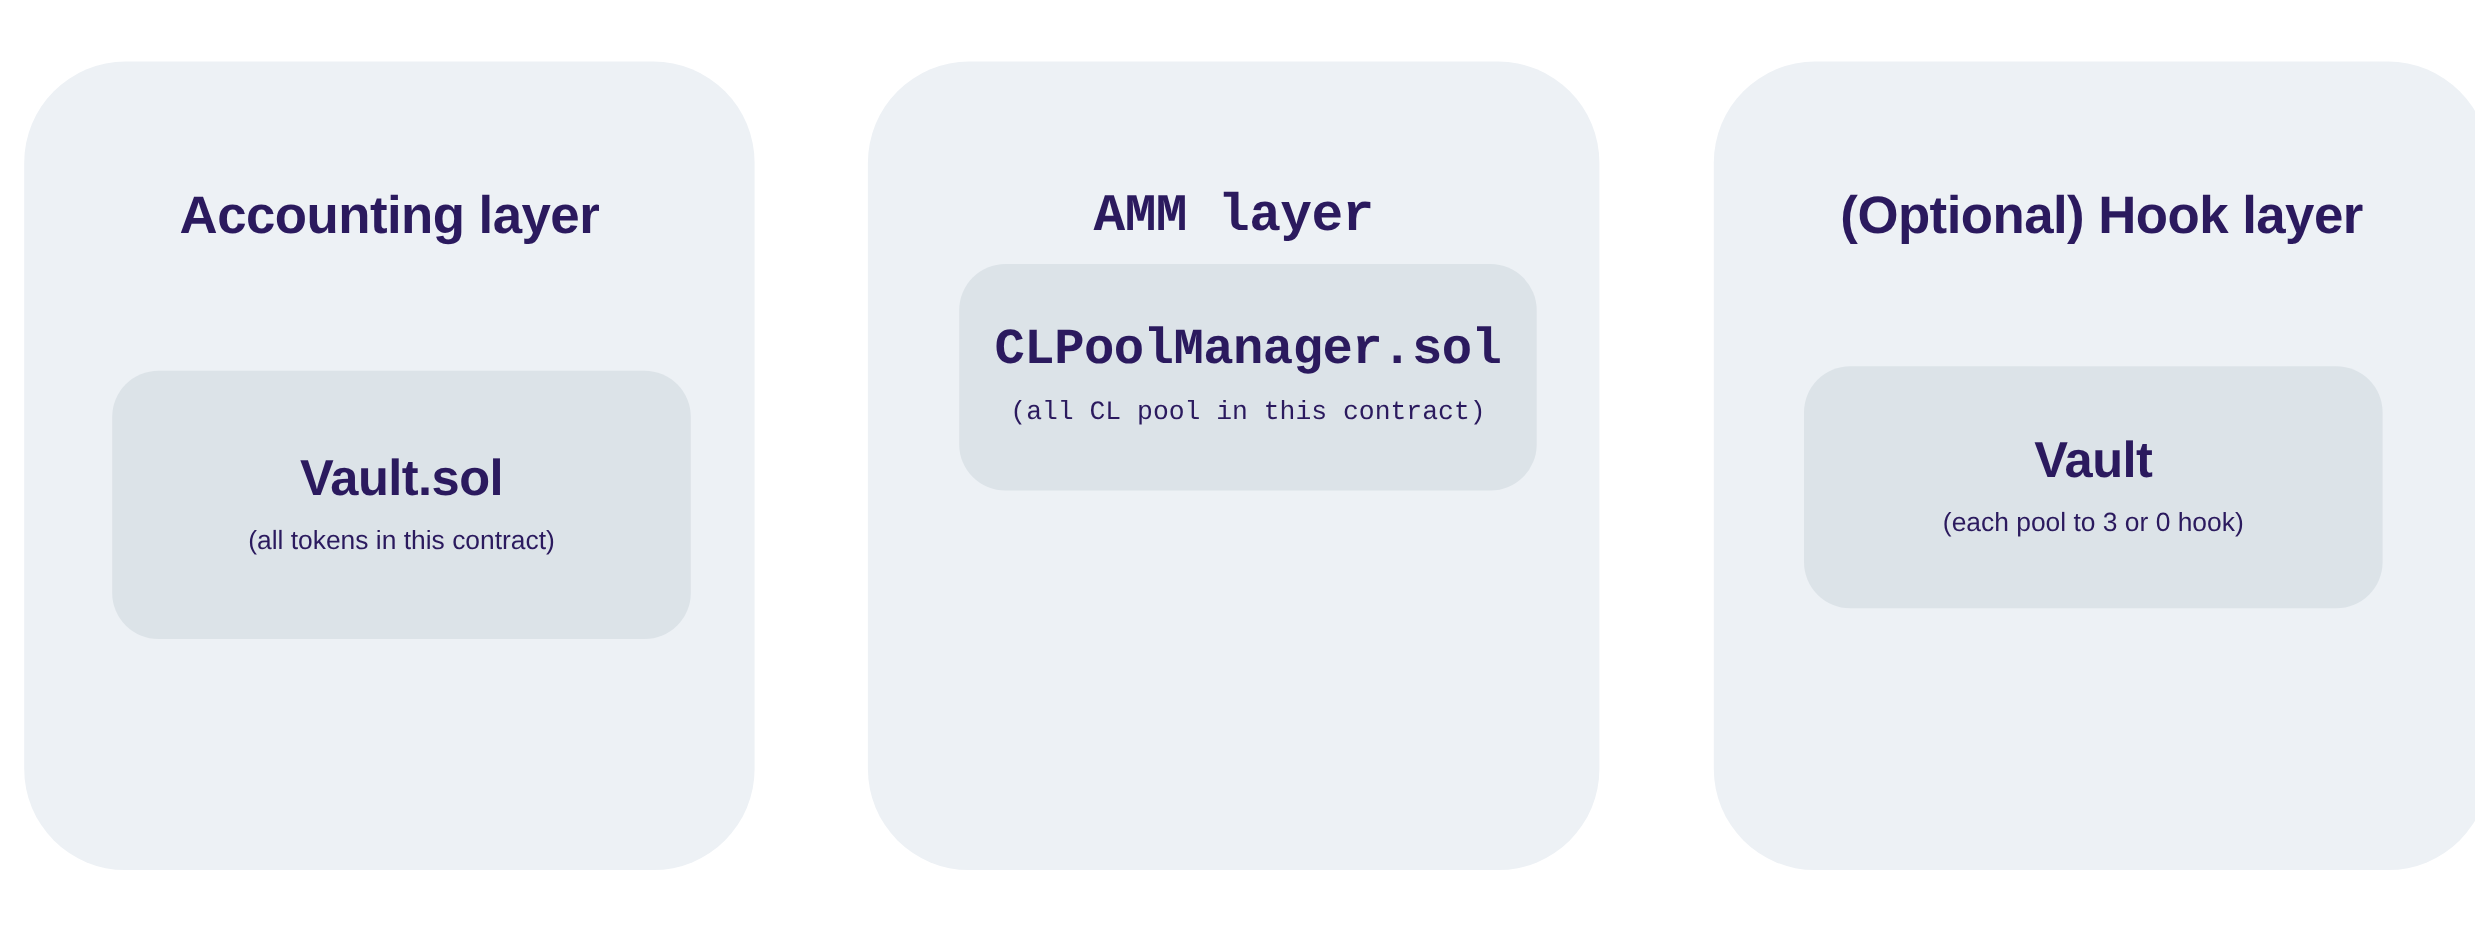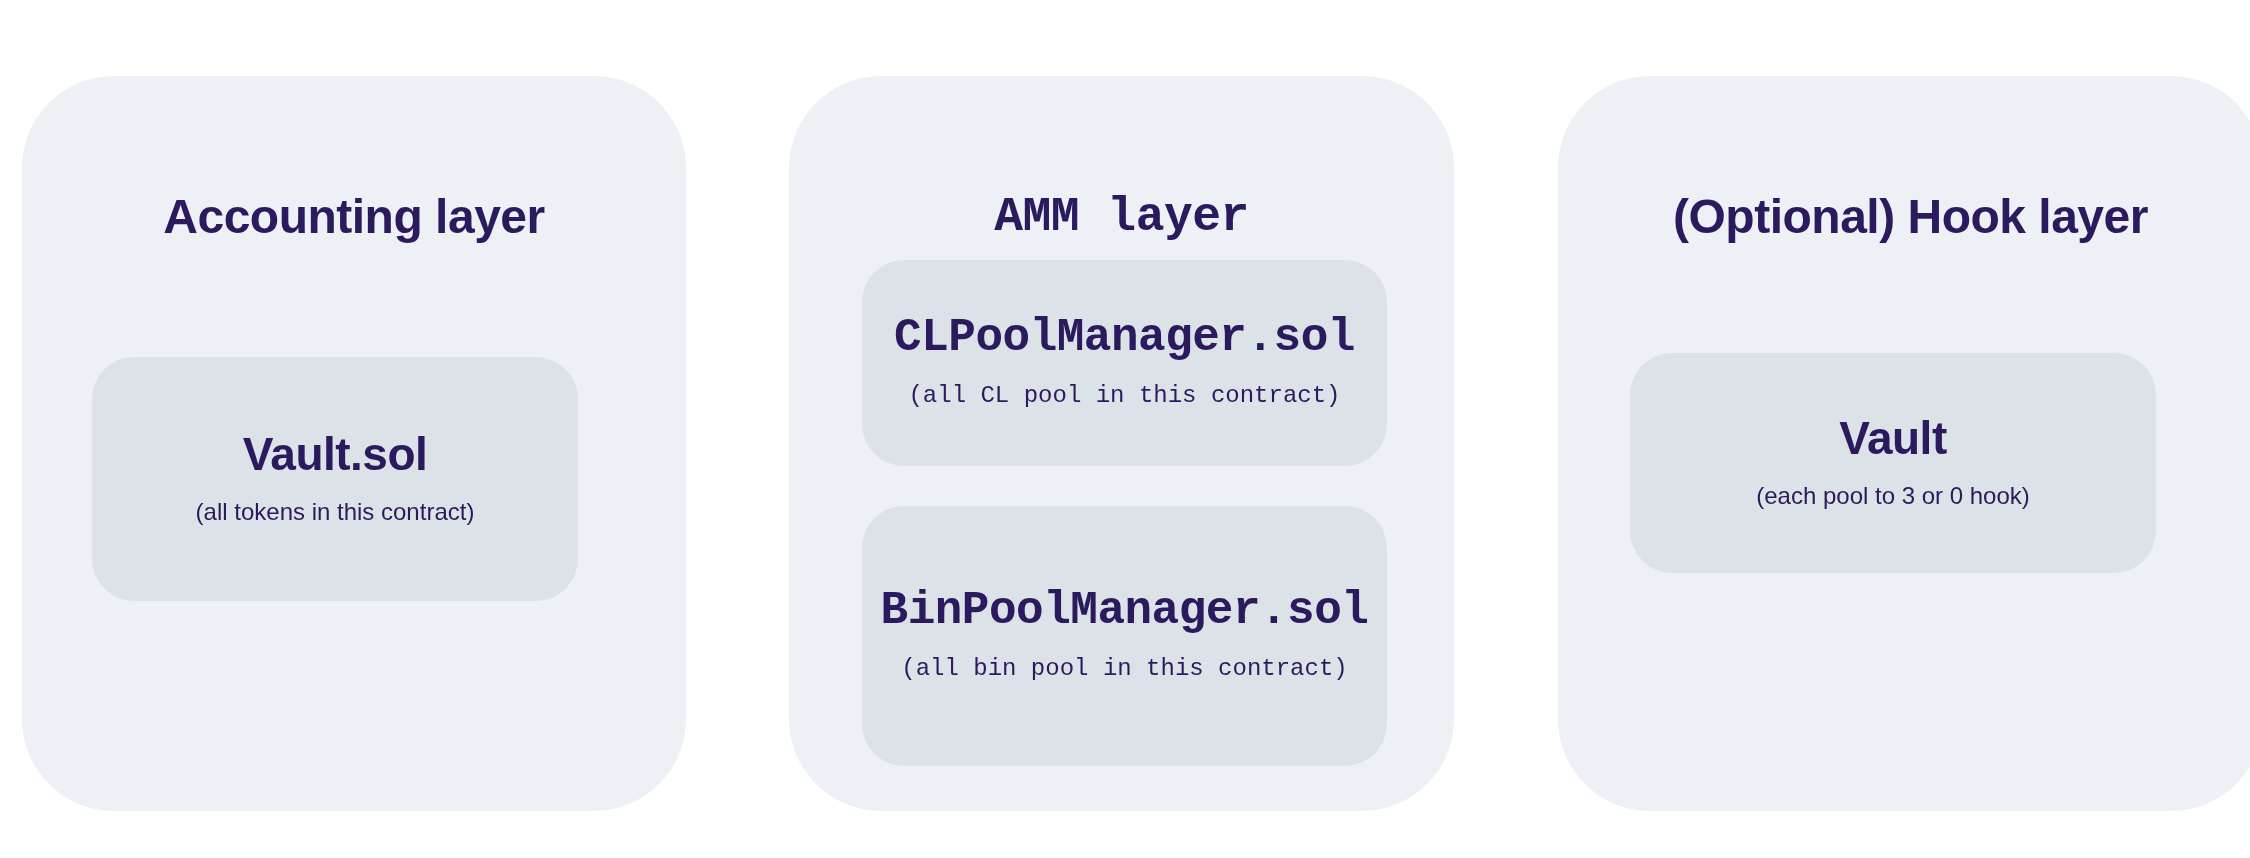--- a/index.html
+++ b/index.html
@@ -10,21 +10,21 @@
   }
   .canvas {
     position: relative;
     width: 2250px;
     height: 858px;
     background: #ffffff;
     overflow: hidden;
   }
   .panel {
     position: absolute;
-    top: 76px;
+    top: 56px;
     height: 735px;
     background: #edf1f5;
     border-radius: 92px;
   }
   .panel-accounting { left: 22px;   width: 664px; }
   .panel-amm        { left: 789px;  width: 665px; font-family: Liberation Mono, monospace; }
   .panel-hook       { left: 1558px; width: 670px; padding-left: 35px; }
 
   .panel-title {
     margin: 0;
@@ -42,36 +42,37 @@
   .box {
     position: absolute;
     background: #dce3e8;
     border-radius: 42px;
     display: flex;
     flex-direction: column;
     align-items: center;
     justify-content: center;
     gap: 16px;
     text-align: center;
+    margin-left: 10px;
   }
   .box-title {
     font-size: 46px;
     line-height: 50px;
     font-weight: 700;
     letter-spacing: -0.5px;
     color: #2b1a5e;
   }
   .box-subtitle {
     font-size: 24px;
     line-height: 34px;
     font-weight: 400;
     color: #2b1a5e;
   }
   
-  .box-vault { left: 70px; top: 281px; width: 486px; height: 244px; }
+  .box-vault { left: 70px; top: 281px; width: 526px; height: 244px; }
   .box-cl    { left: 73px; top: 184px; width: 525px; height: 206px; }
   .box-bin   { left: 73px; top: 430px; width: 525px; height: 260px; }
   .box-hookc { left: 72px; top: 277px; width: 526px; height: 220px; }
 </style>
 </head>
 <body>
 
 <div class="canvas">
 
   <section class="panel panel-accounting">
@@ -81,24 +82,20 @@
       <div class="box-subtitle">(all tokens in this contract)</div>
     </div>
   </section>
 
   <section class="panel panel-amm">
     <h2 class="panel-title">AMM layer</h2>
     <div class="box box-cl">
       <div class="box-title">CLPoolManager.sol</div>
       <div class="box-subtitle">(all CL pool in this contract)</div>
     </div>
-    <div class="box box-bin">
-      <div class="box-title">BinPoolManager.sol</div>
-      <div class="box-subtitle">(all bin pool in this contract)</div>
-    </div>
   </section>
 
   <section class="panel panel-hook">
     <h2 class="panel-title">(Optional) Hook layer</h2>
     <div class="box box-hookc">
       <div class="box-title">Vault</div>
       <div class="box-subtitle">(each pool to 3 or 0 hook)</div>
     </div>
   </section>
 

